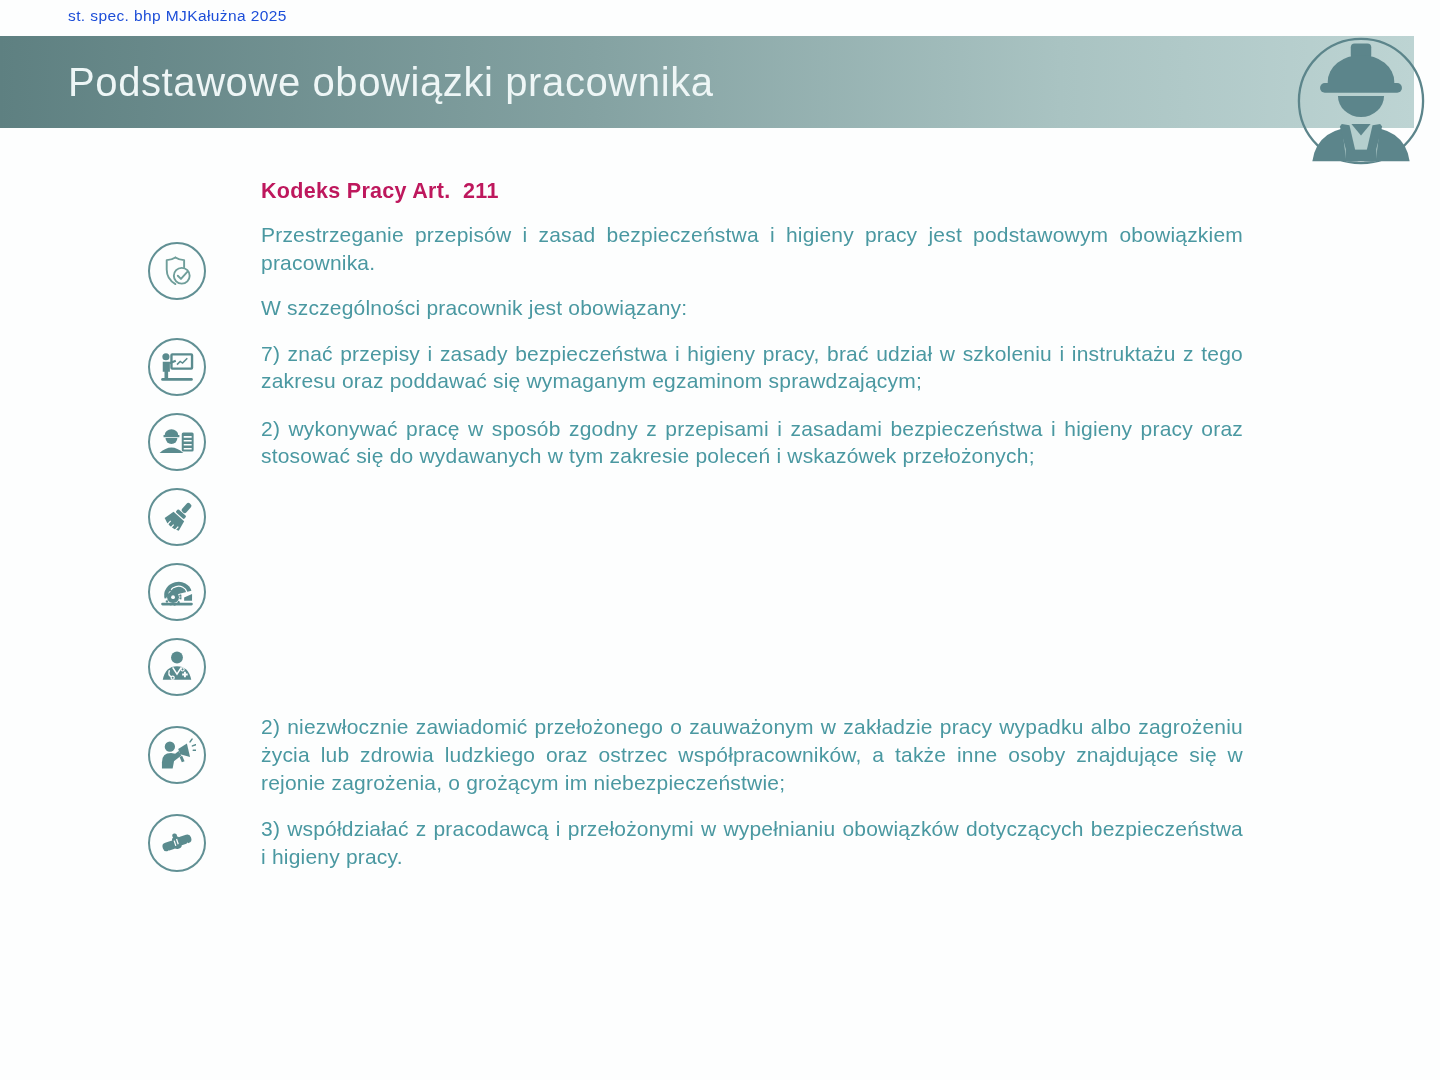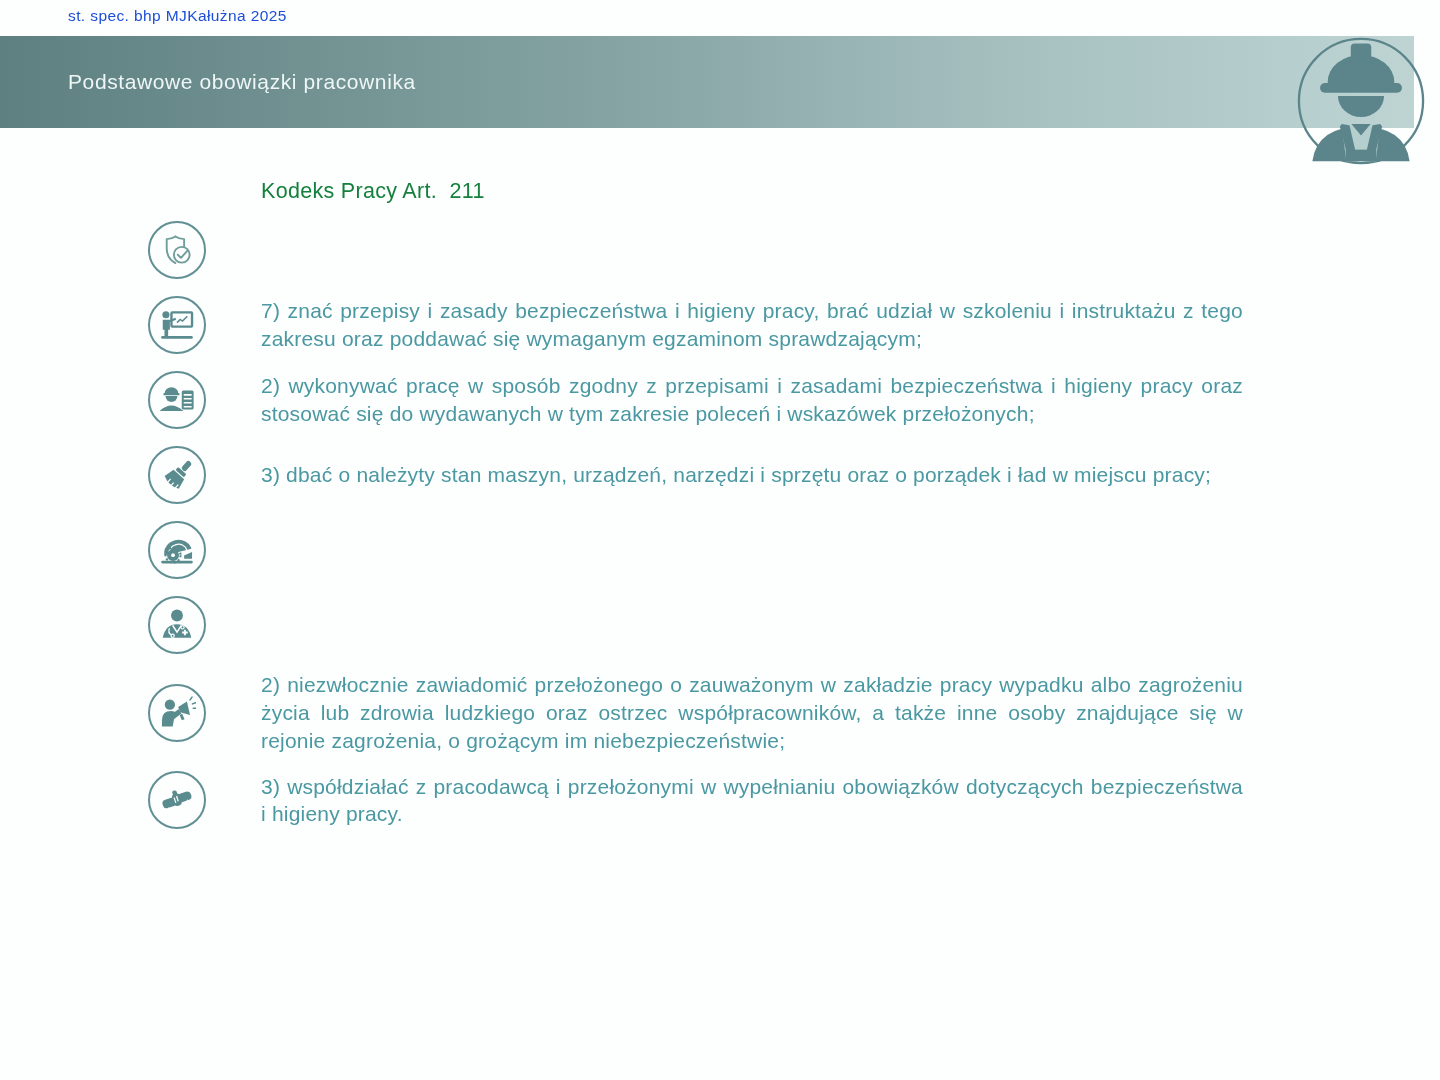--- a/index.html
+++ b/index.html
@@ -20,39 +20,39 @@
 
   
   .header-bar {
     position: absolute; left: 0; top: 36px;
     width: 1414px; height: 92px;
     background: linear-gradient(90deg, #5e8081 0%, #84a2a2 42%, #a9c3c2 75%, #bdd4d3 100%);
   }
   .header-title {
     position: absolute; left: 68px; top: 0; height: 92px;
     display: flex; align-items: center;
-    font-size: 21px; letter-spacing: .6px; font-weight: 400;
+    font-size: 40px; letter-spacing: .6px; font-weight: 400;
     color: #eef6f6;
   }
   .worker-badge {
     position: absolute; left: 1297px; top: 1px;
     width: 128px; height: 128px;
   }
 
   
   .content { position: absolute; left: 0; top: 179px; width: 1440px; }
   .row { display: flex; align-items: center; margin-bottom: 17px; }
   .icon-cell {
     flex: none; width: 64px; margin-left: 145px;
     display: flex; justify-content: center; align-items: center;
   }
   .text-cell, .section-heading { margin-left: 52px; width: 982px; }
   .section-heading {
-    font-size: 21.5px; font-weight: normal; letter-spacing: .3px;
-    color: #15803d; margin-top: 0; margin-bottom: 0;
+    font-size: 21.5px; font-weight: bold; letter-spacing: .3px;
+    color: #be185d; margin-top: 0; margin-bottom: 0;
     white-space: pre-wrap;
   }
   .text-cell p {
     margin: 0; text-align: justify;
     font-size: 21px; line-height: 27.8px; letter-spacing: .2px;
     color: #4a98a1;
   }
   .text-cell p + p { margin-top: 17px; }
 
   .badge {
@@ -102,20 +102,24 @@
     <div class="icon-cell">
       <span class="badge">
         <svg viewBox="0 0 48 48" fill="none" stroke="#6f9e9a" stroke-width="2.4" stroke-linecap="round" stroke-linejoin="round">
           <path d="M22 7c-3 2-7 3.2-11 3.2v12c0 9 5 15 11 18.3"></path>
           <path d="M22 7c3 2 7 3.2 11 3.2v9"></path>
           <circle cx="30" cy="30" r="10"></circle>
           <path d="M25 30l4 4 8-9"></path>
         </svg>
       </span>
     </div>
+    <div class="text-cell">
+      <p>Przestrzeganie przepisów i zasad bezpieczeństwa i higieny pracy jest podstawowym obowiązkiem pracownika.</p>
+      <p>W szczególności pracownik jest obowiązany:</p>
+    </div>
   </div>
 
   <div class="row">
     <div class="icon-cell">
       <span class="badge">
         <svg viewBox="0 0 48 48" fill="#5a8b8e">
           <rect x="17" y="8" width="26" height="18" rx="1" fill="none" stroke="#5a8b8e" stroke-width="3"></rect>
           <path d="M24 21l4-4 3 2 6-6" fill="none" stroke="#5a8b8e" stroke-width="2"></path>
           <circle cx="10" cy="11" r="4.5"></circle>
           <path d="M6 17.5h9v12.5h-2.2v8h-4.6v-8H6z"></path>
@@ -153,23 +157,20 @@
       <span class="badge">
         <svg viewBox="0 0 48 48" fill="#5a8b8e">
           <g transform="rotate(42 24 26)">
             <rect x="20.5" y="1" width="7" height="14" rx="3"></rect>
             <rect x="17" y="16" width="14" height="5" rx="1.5"></rect>
             <path d="M15 22.5h18l3 13.5q-12 6-24 0z"></path>
             <path d="M20 39.5v-6M26 40.5v-6M32 38.5v-6" stroke="#fdfefe" stroke-width="1.6" fill="none"></path>
           </g>
         </svg>
       </span>
-    </div>
-    <div class="text-cell">
-      <p>3) dbać o należyty stan maszyn, urządzeń, narzędzi i sprzętu oraz o porządek i ład w miejscu pracy;</p>
     </div>
   </div>
 
   <div class="row">
     <div class="icon-cell">
       <span class="badge">
         <svg viewBox="0 0 48 48" fill="#5a8b8e">
           <g transform="rotate(-14 24 24)">
             <path d="M7 27a17.5 15.5 0 0 1 35 0z"></path>
             <path d="M13 27a11.5 10 0 0 1 23 0" fill="none" stroke="#fdfefe" stroke-width="1.6"></path>

